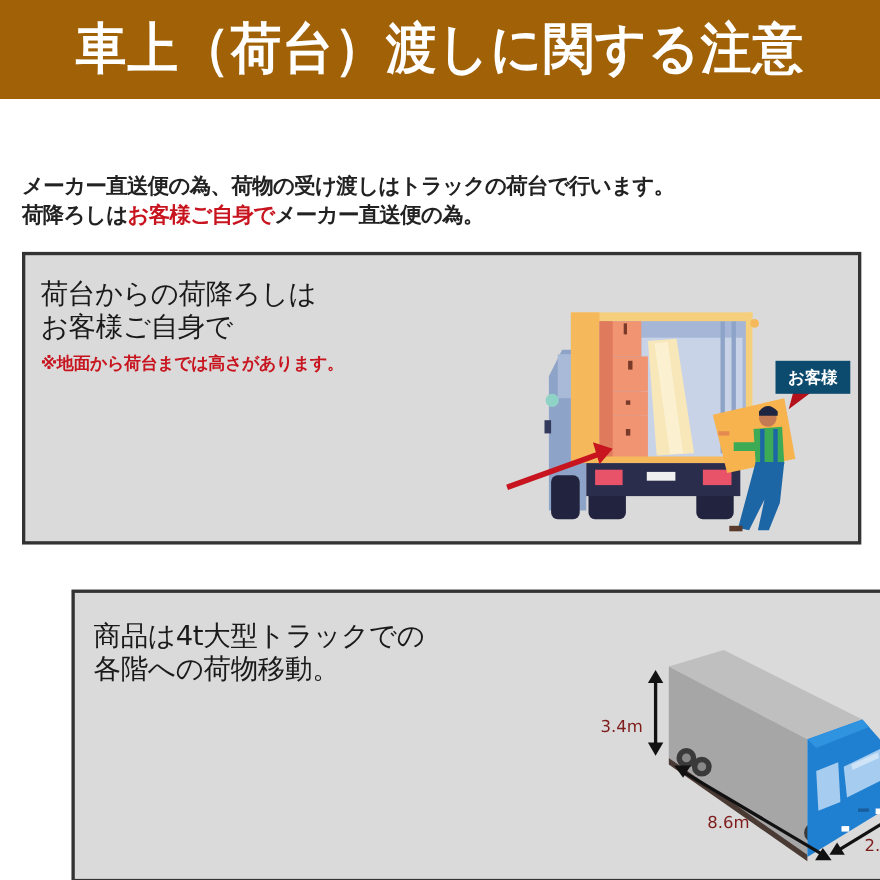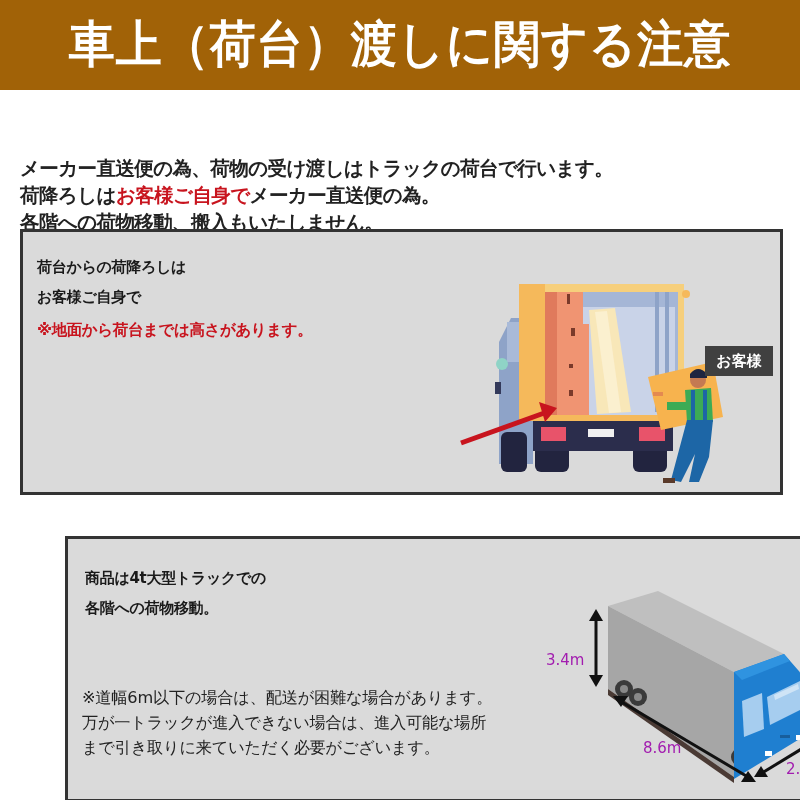--- a/index.html
+++ b/index.html
@@ -19,52 +19,51 @@
     .intro-line { font-size: 19.5px; font-weight: bold; line-height: 27px; color: #222; letter-spacing: -0.6px; white-space: nowrap; }
     .red { color: #c8141e; }
 
     .box {
       position: absolute; left: 20px; width: 763px; height: 266px;
       background: #dadada; border: 3px solid #333333;
     }
     .box1 { top: 229px; }
     .box2 { top: 536px; margin-left: 45px; }
 
-    .box-heading { position: absolute; font-size: 15px; font-weight: bold; line-height: 30px; color: #1a1a1a; white-space: nowrap; letter-spacing: -0.3px; }
+    .box-heading { position: absolute; font-size: 25px; font-weight: normal; line-height: 30px; color: #1a1a1a; white-space: nowrap; letter-spacing: -0.3px; }
     .box1 .box-heading { left: 14px; top: 20px; }
     .box2 .box-heading { left: 17px; top: 24px; }
 
     .driver-note { position: absolute; left: 14px; top: 88px; font-size: 15.5px; font-weight: bold; color: #c8141e; white-space: nowrap; letter-spacing: -0.4px; }
 
     .height-note { position: absolute; left: 84px; top: 181px; font-size: 15.5px; font-weight: bold; color: #c8141e; line-height: 24px; white-space: nowrap; letter-spacing: -0.4px; }
 
     .road-note { position: absolute; left: 14px; top: 146px; font-size: 16.2px; line-height: 25px; color: #222; white-space: nowrap; letter-spacing: -0.2px; }
 
     .illus { position: absolute; }
     .badge {
-      position: absolute; left: 682px; top: 114px; width: 68px; height: 30px;
-      background: #404040; color: #fff; font-size: 15px; font-weight: bold;
+      position: absolute; left: 682px; top: 96px; width: 68px; height: 30px;
+      background: #0c4a6e; color: #fff; font-size: 15px; font-weight: bold;
       display: flex; align-items: center; justify-content: center;
     }
 
-    .dim-label { position: absolute; font-size: 15px; color: #a21caf; font-family: "DejaVu Sans", sans-serif; }
+    .dim-label { position: absolute; font-size: 15px; color: #7f1d1d; font-family: "DejaVu Sans", sans-serif; }
   </style>
 </head>
 <body>
 
 <div class="header">
   <div class="header-title">車上（荷台）渡しに関する注意</div>
 </div>
 
 <div class="intro">
   <div class="intro-line">メーカー直送便の為、荷物の受け渡しはトラックの荷台で行います。</div>
   <div class="intro-line">
     <span>荷降ろしは</span><span class="red">お客様ご自身で</span><span>メーカー直送便の為。</span>
   </div>
-  <div class="intro-line">各階への荷物移動、搬入もいたしません。</div>
 </div>
 
 <div class="box box1">
   <div class="box-heading">
     <div>荷台からの荷降ろしは</div>
     <div>お客様ご自身で</div>
   </div>
   <div class="driver-note">※地面から荷台までは高さがあります。</div>
 
   <svg class="illus" style="left:0;top:0" width="757" height="260" viewBox="0 0 757 260">
@@ -124,25 +123,20 @@
     <polygon points="698,125 714,125 694,140" fill="#b3121c"></polygon>
   </svg>
   <div class="badge">お客様</div>
 </div>
 
 <div class="box box2">
   <div class="box-heading">
     <div>商品は4t大型トラックでの</div>
     <div>各階への荷物移動。</div>
   </div>
-  <div class="road-note">
-    <div>※道幅6m以下の場合は、配送が困難な場合があります。</div>
-    <div>万が一トラックが進入できない場合は、進入可能な場所</div>
-    <div>まで引き取りに来ていただく必要がございます。</div>
-  </div>
 
   <svg class="illus" style="left:0;top:0" width="757" height="260" viewBox="0 0 757 260">
 
     <polygon points="540,67 590,52 716,115 666,133" fill="#bfbfbf"></polygon>
     <polygon points="540,67 666,133 666,238 540,150" fill="#a6a6a6"></polygon>
     <polygon points="540,150 666,238 666,244 540,156" fill="#4a3a34"></polygon>
 
     <circle cx="556" cy="150" r="9" fill="#3a3a3a"></circle>
       <circle cx="556" cy="150" r="4" fill="#888"></circle>
     <circle cx="570" cy="158" r="9" fill="#3a3a3a"></circle>

